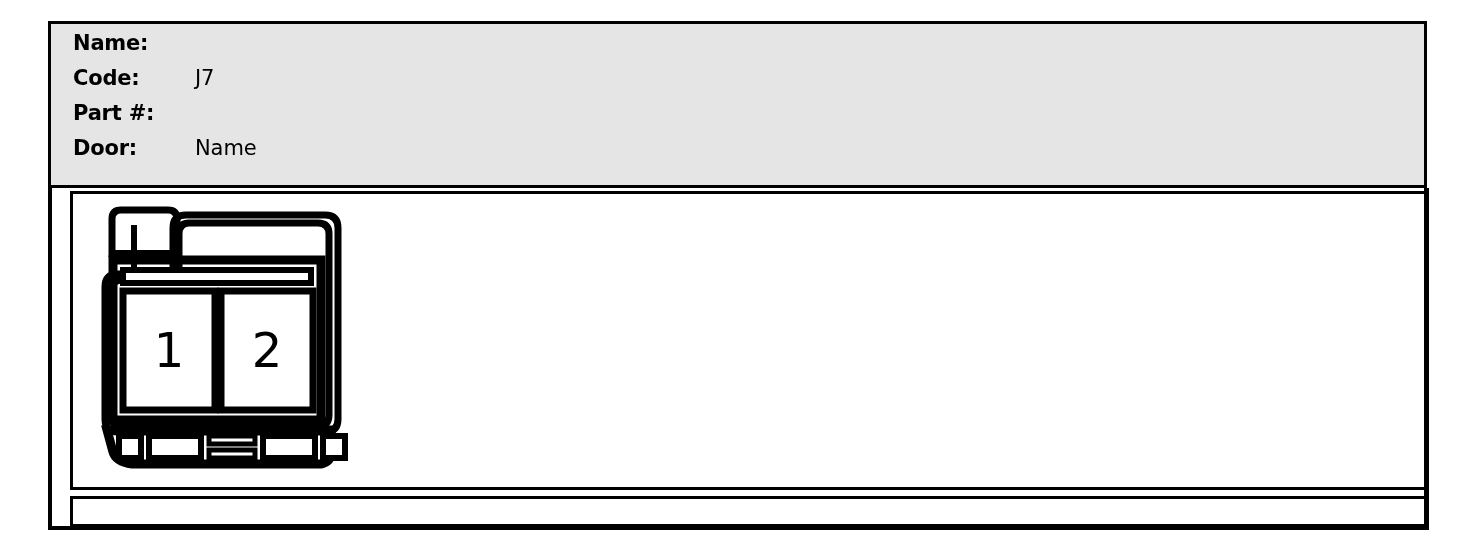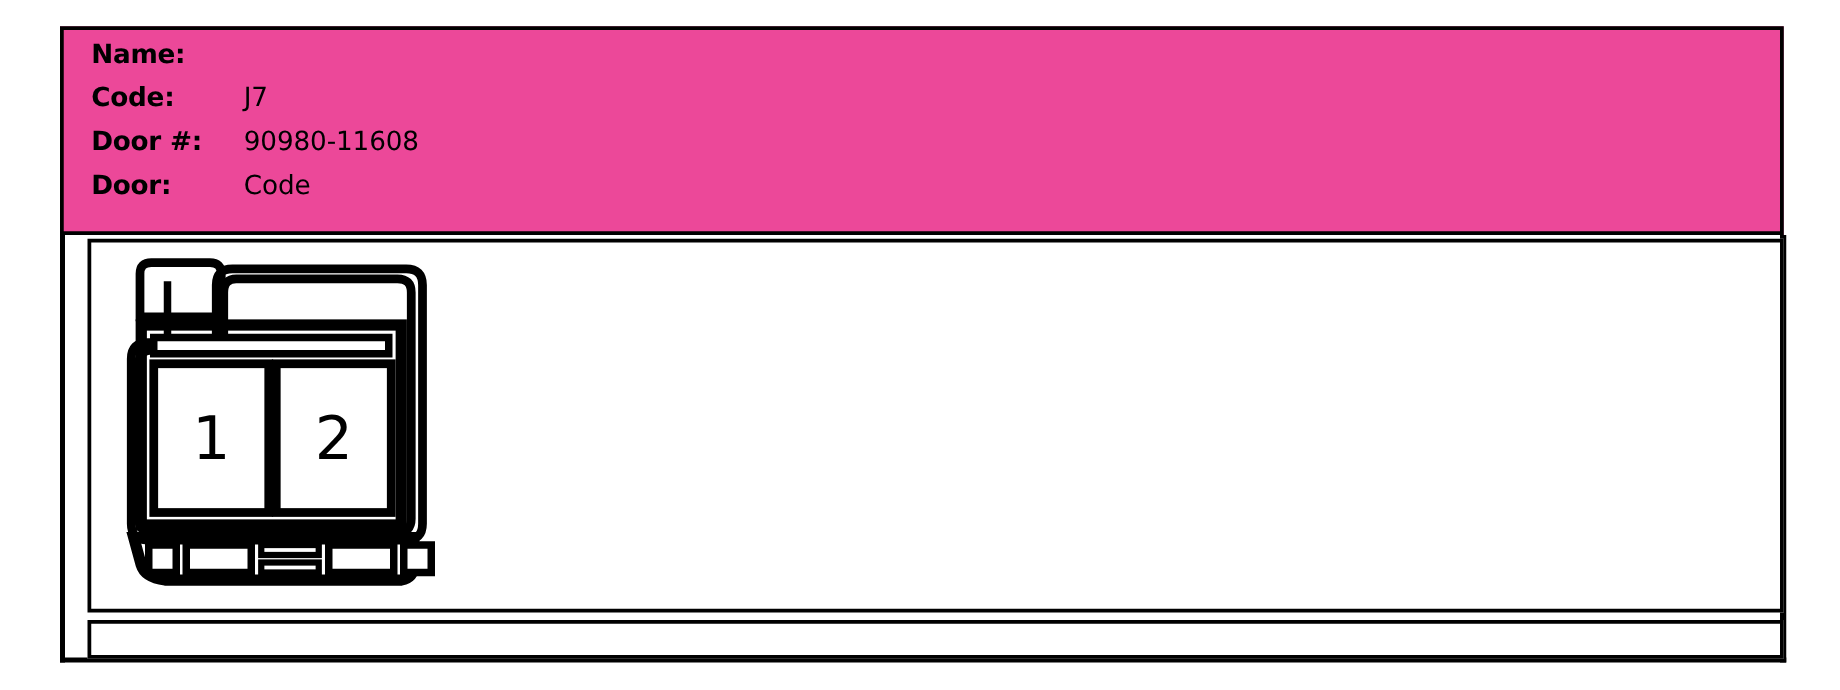--- a/index.html
+++ b/index.html
@@ -25,21 +25,21 @@
 
   
   .info-box {
     position: absolute;
     left: 48px;
     top: 21px;
     width: 1379px;
     height: 167px;
     border: 3px solid #000;
     box-sizing: border-box;
-    background: #ec4899;
+    background: #e5e5e5;
   }
 
   .info-rows {
     position: absolute;
     left: 22px;
     top: 7px;
   }
 
   .info-row {
     display: flex;
@@ -130,27 +130,26 @@
       <div class="info-row">
         <span class="info-label">Name:</span>
       </div>
 
       <div class="info-row">
         <span class="info-label">Code:</span>
         <span class="info-value">J7</span>
       </div>
 
       <div class="info-row">
-        <span class="info-label">Door #:</span>
-        <span class="info-value">90980-11608</span>
+        <span class="info-label">Part #:</span>
       </div>
 
       <div class="info-row">
         <span class="info-label">Door:</span>
-        <span class="info-value">Code</span>
+        <span class="info-value">Name</span>
       </div>
 
     </div>
   </div>
 
   <div class="outer-left-rail"></div>
   <div class="outer-right-rail"></div>
   <div class="outer-bottom-rail"></div>
 
   <div class="diagram-box">

